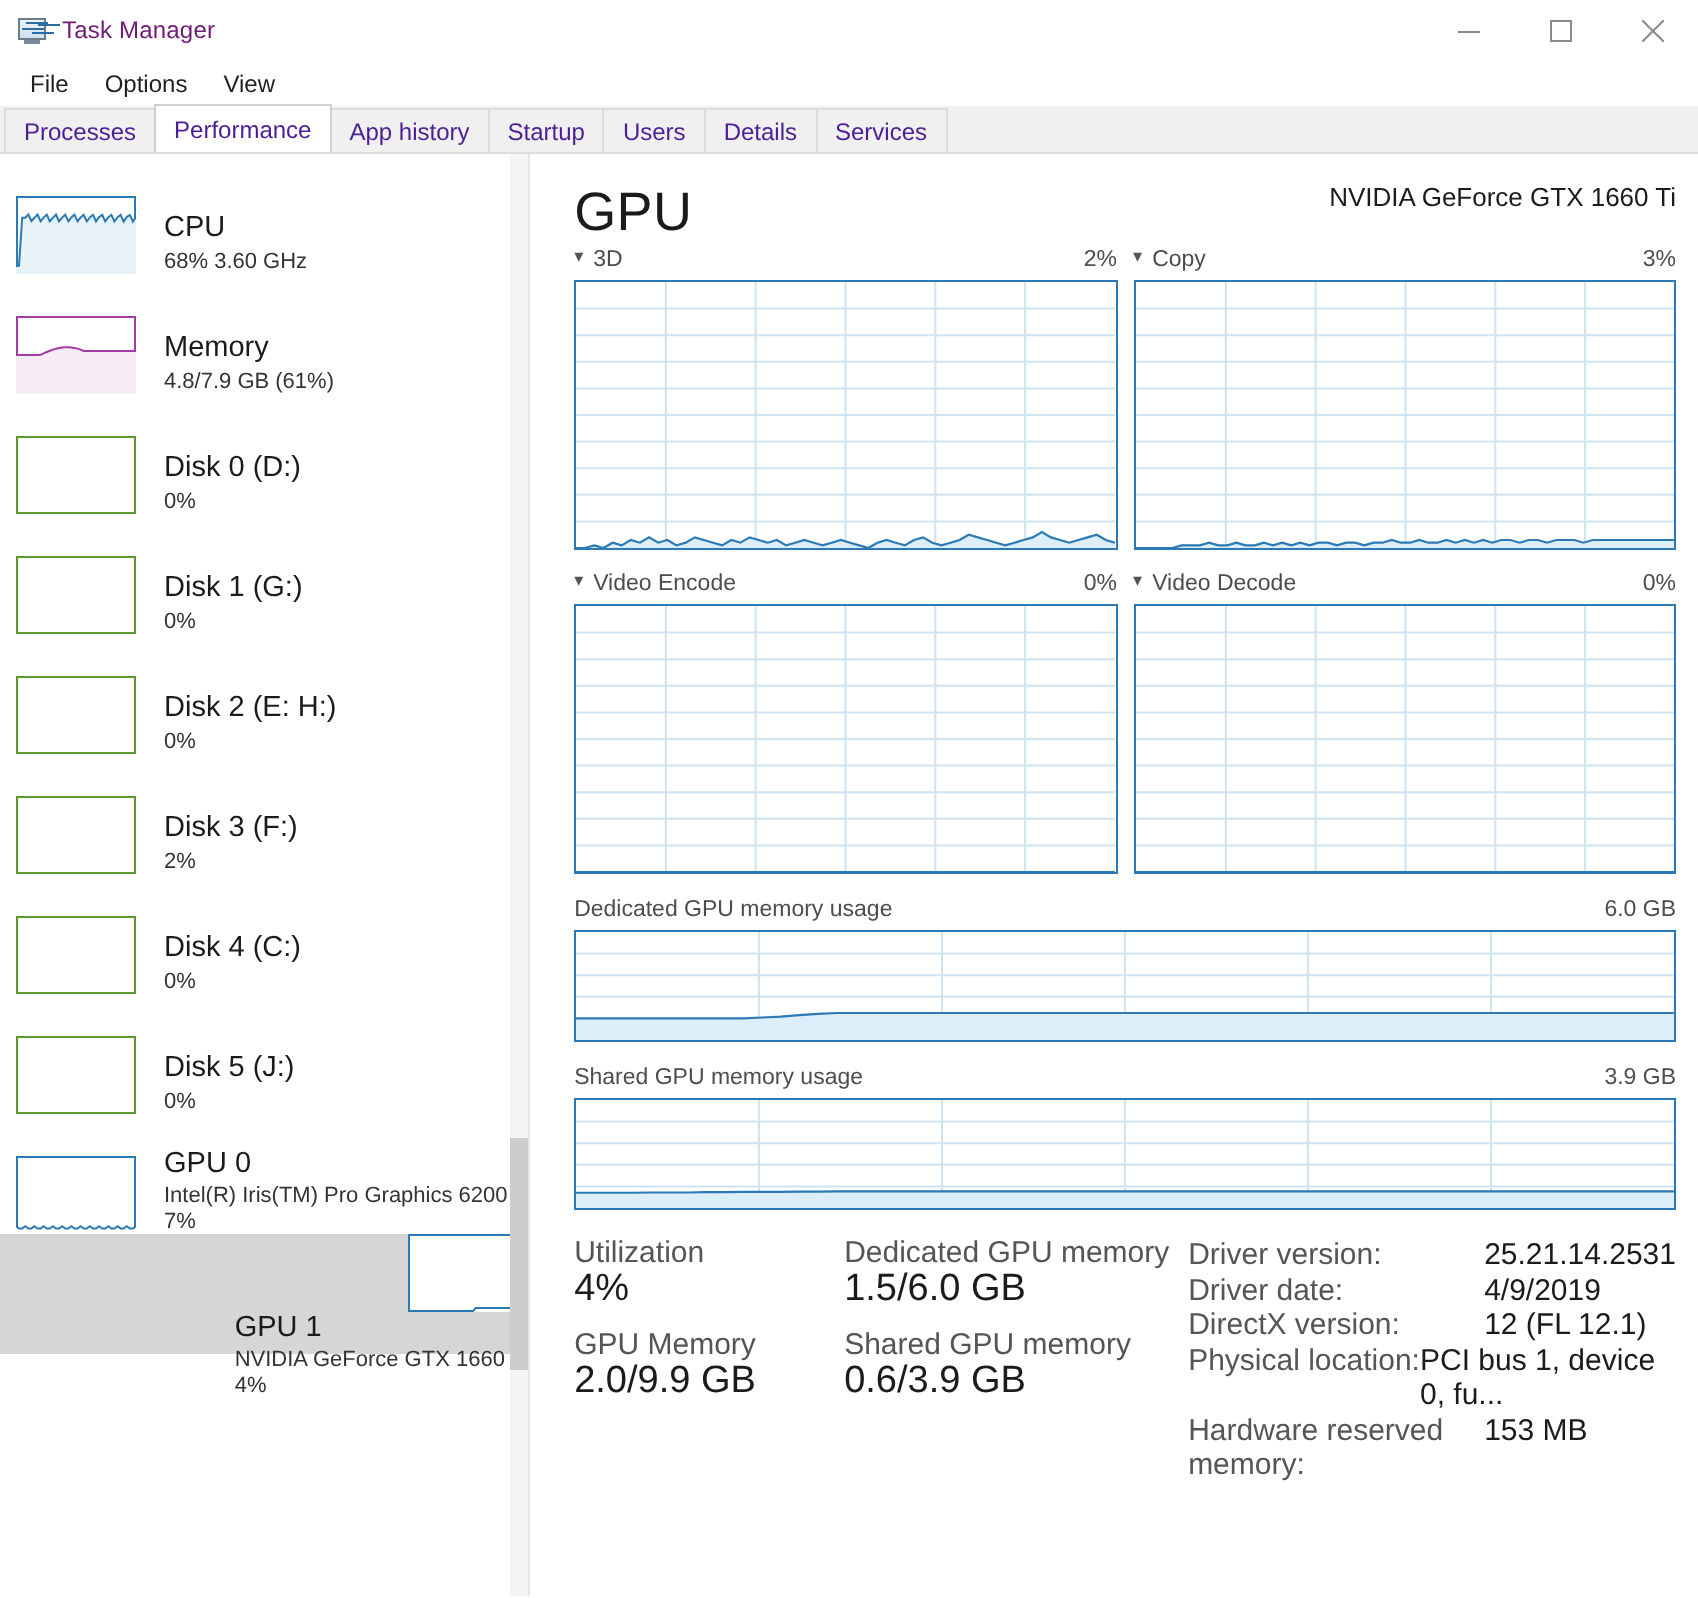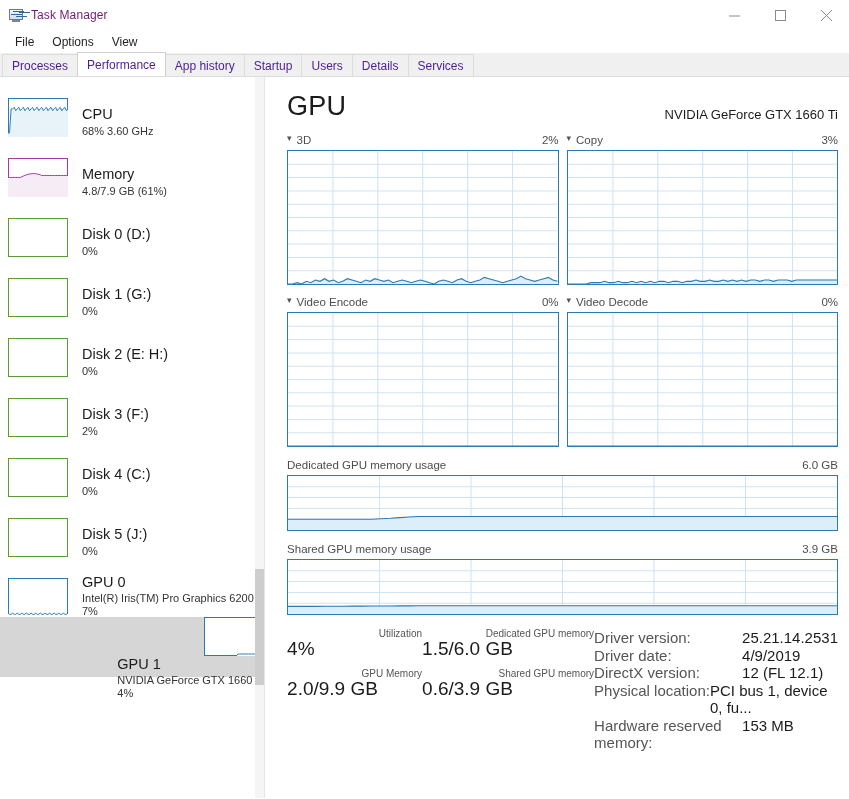--- a/index.html
+++ b/index.html
@@ -149,23 +149,22 @@
   }
 
   
   .main {
     flex: 1;
     padding: 14px 11px 0 22px;
     position: relative;
   }
   .main-head {
     display: flex;
-    align-items: flex-end;
+    align-items: flex-start;
     justify-content: space-between;
-    margin-bottom: 10px;
   }
   .main-title { font-size: 27px; font-weight: 400; color: #1b1b1b; letter-spacing: .2px; }
   .main-sub { font-size: 13px; color: #1b1b1b; }
 
   .graph-row { display: flex; gap: 8px; }
   .graph-cell { flex: 1; min-width: 0; }
   .graph-label {
     display: flex; align-items: center;
     justify-content: space-between;
     font-size: 11.5px; color: #4d4d4d;
@@ -187,21 +186,21 @@
   .mem-block { margin-top: 10px; }
 
   
   .stats {
     display: flex;
     margin-top: 13px;
     font-size: 12px;
   }
   .stat-col { width: 135px; }
   .stat-col.wide { width: 172px; }
-  .stat-label { font-size: 10px; color: #555555; text-align: right; }
+  .stat-label { font-size: 15px; color: #555555; }
   .stat-value { font-size: 19px; color: #1b1b1b; margin-top: -1px; margin-bottom: 8px; font-weight: 400; }
   .info-col { flex: 1; padding-top: 1px; }
   .info-row { display: flex; font-size: 15px; line-height: 17.5px; }
   .info-key { width: 148px; color: #555555; }
   .info-val { color: #1b1b1b; }
 
   
   .bottombar {
     height: 36px;
     display: flex;

